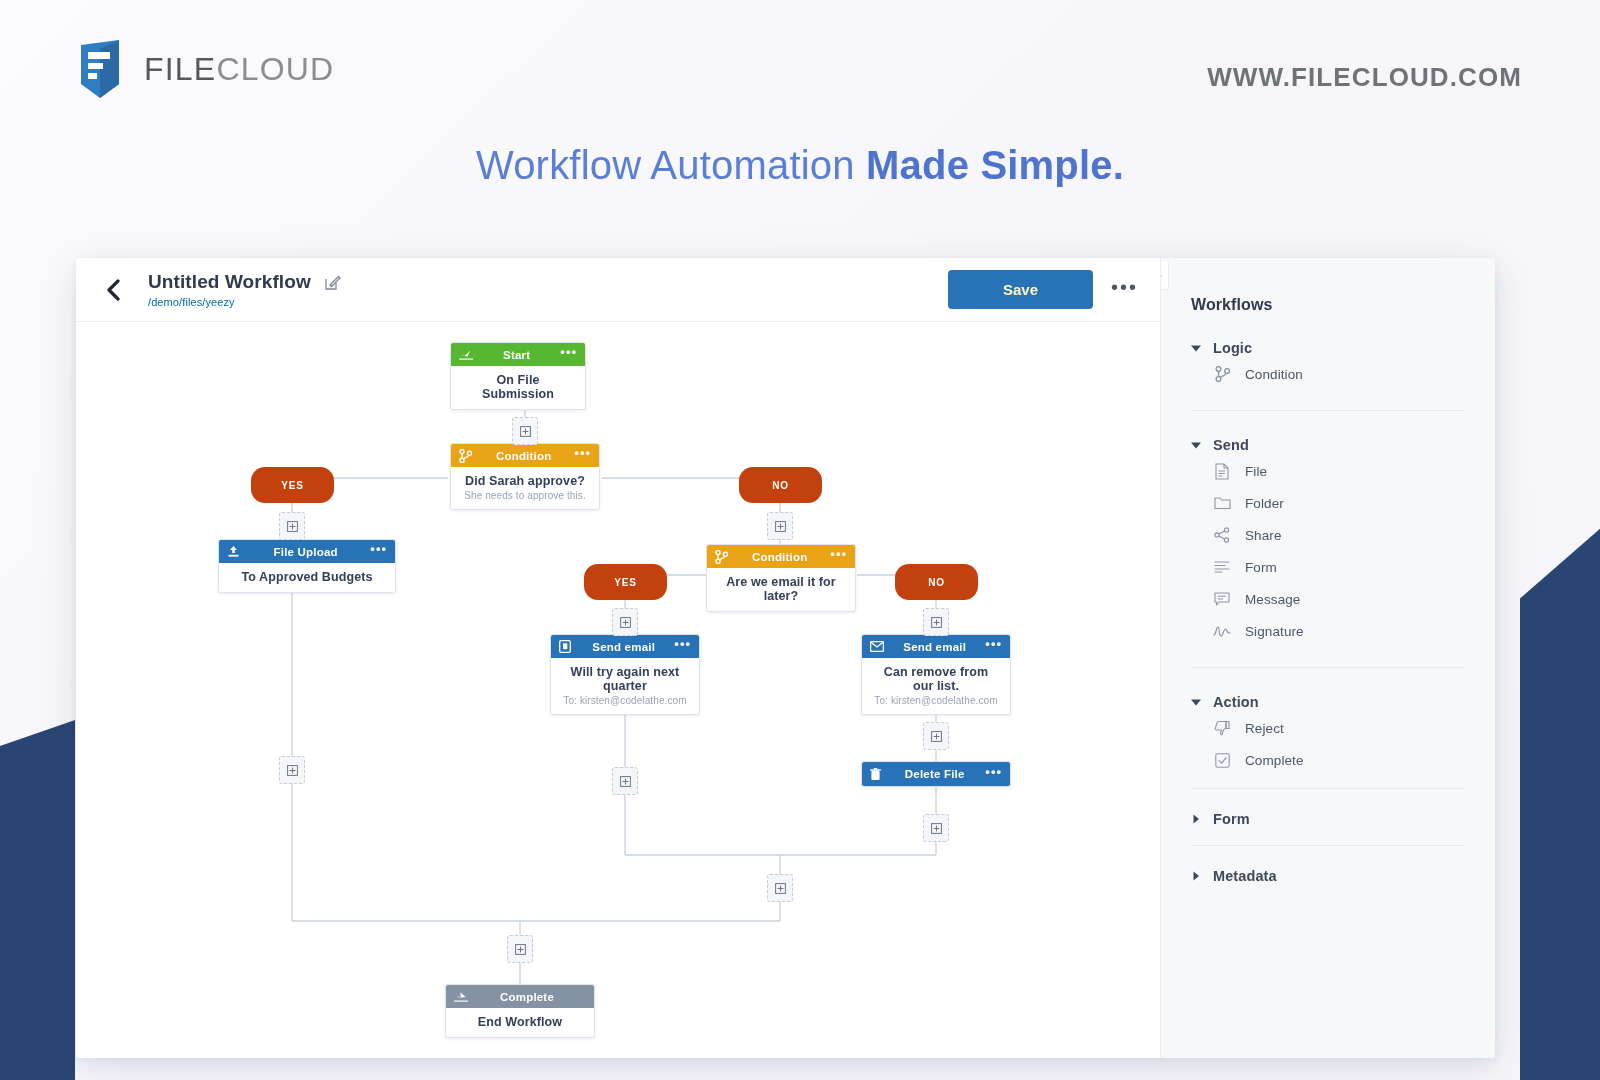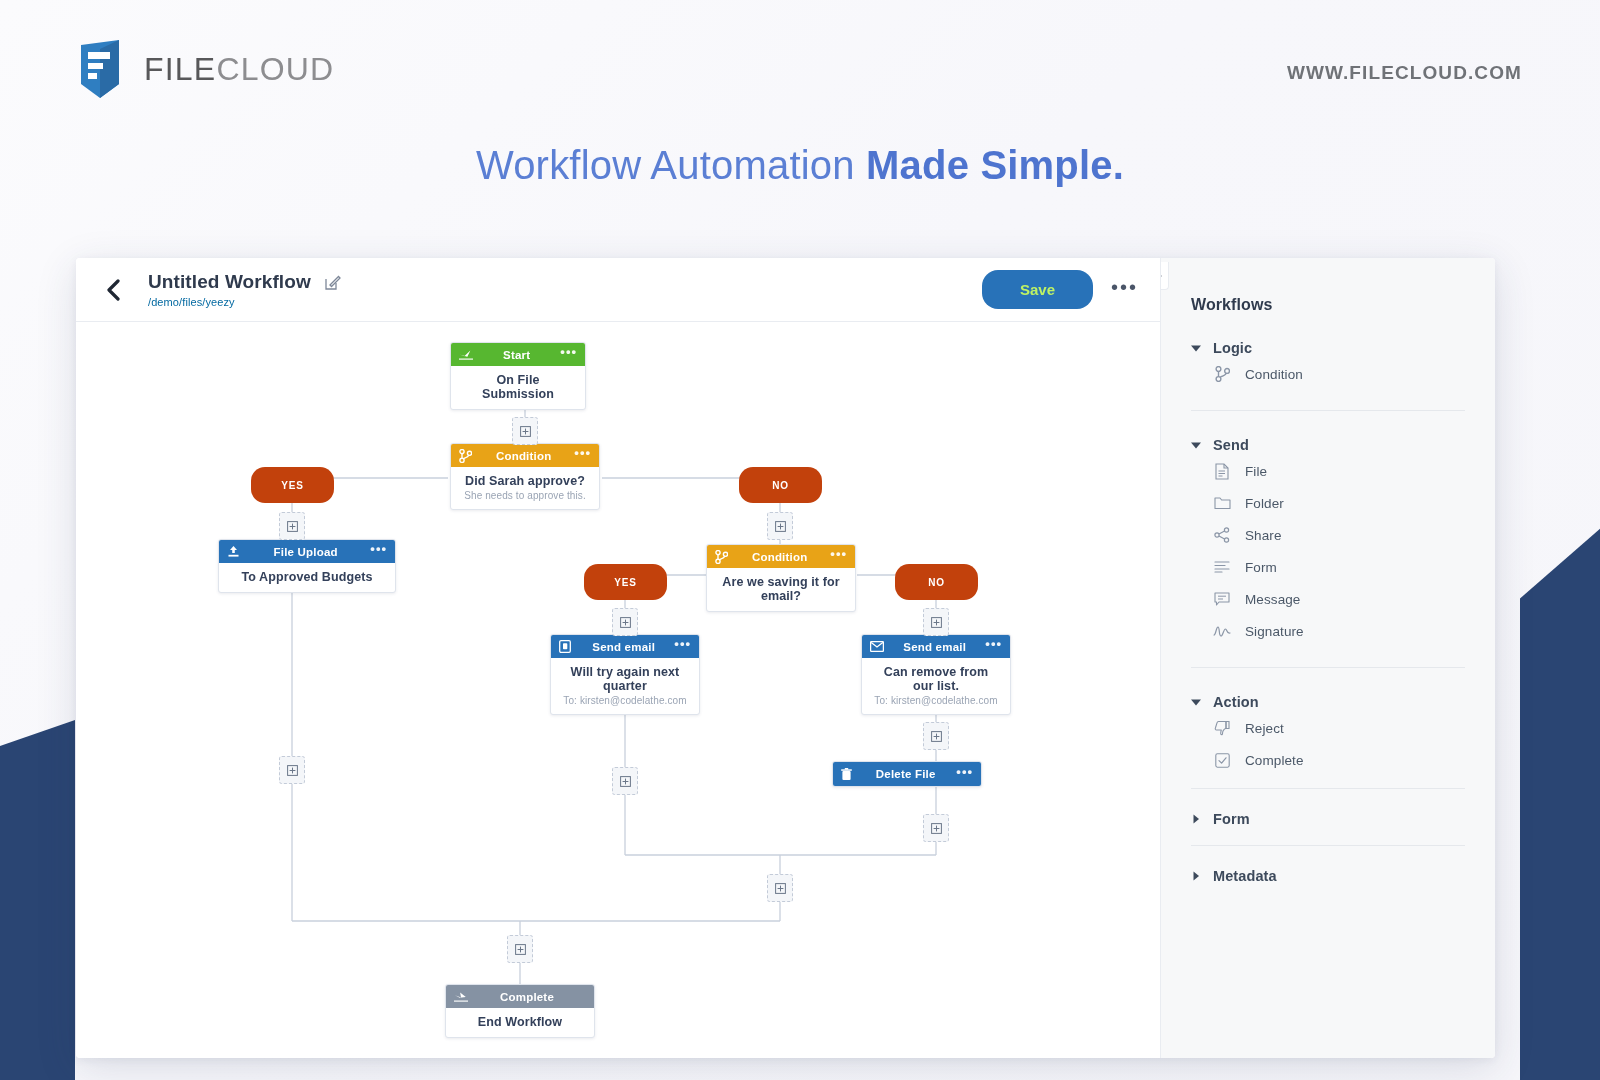--- a/index.html
+++ b/index.html
@@ -27,21 +27,21 @@
   }
 
   
   #brand { position: absolute; left: 78px; top: 40px; display: flex; align-items: center; gap: 16px; }
   #brand .logo-mark { width: 50px; height: 58px; display: block; }
   #brand .wordmark { font-size: 32px; letter-spacing: 1.2px; font-weight: 400; }
   .wm-file { color: #58585a; }
   .wm-cloud { color: #8d8d90; }
   #site-url {
     position: absolute; right: 78px; top: 62px;
-    font-size: 19px; letter-spacing: 1.1px; color: #6f7277; font-weight: 600;
+    font-size: 26px; letter-spacing: 1.1px; color: #6f7277; font-weight: 600;
   }
   #headline {
     position: absolute; left: 0; right: 0; top: 143px; text-align: center;
     font-size: 40px; color: #5b7fd4; letter-spacing: .2px;
   }
   #headline .bold { font-weight: 700; color: #4e74cf; }
 
   
   #app {
     position: absolute; left: 76px; top: 258px; width: 1419px; height: 800px;
@@ -57,22 +57,22 @@
     position: relative; height: 64px; border-bottom: 1px solid #e9ecf1;
     display: flex; align-items: center; padding: 0 22px; background:#fff;
   }
   #back-btn { width: 30px; height: 30px; display:flex; align-items:center; justify-content:center; cursor:pointer; }
   #title-block { margin-left: 20px; display:flex; flex-direction:column; justify-content:center; }
   #title-row { display:flex; align-items:center; gap: 13px; }
   #wf-title { font-size: 19px; font-weight: 700; color: #2f3a4d; letter-spacing:.1px; }
   #wf-path { font-size: 11px; color: #0369a1; margin-top: 3px; letter-spacing:.1px; }
   #topbar-right { margin-left:auto; display:flex; align-items:center; gap: 18px; }
   #save-btn {
-    background: #2872b8; color: #bef264; border: none; border-radius: 16px;
-    padding: 11px 38px; font-size: 15px; font-weight: 600; cursor: pointer;
+    background: #2872b8; color: #fef9c3; border: none; border-radius: 4px;
+    padding: 11px 55px; font-size: 15px; font-weight: 600; cursor: pointer;
     font-family: "Liberation Sans", sans-serif;
   }
   #more-menu { letter-spacing:2px; color:#4a5568; font-size:20px; cursor:pointer; line-height:10px; padding-bottom:6px; }
 
   
   #flow { position:absolute; left:0; top:64px; width:1084px; height:736px; overflow:hidden; }
   #flow svg.lines { position:absolute; left:0; top:0; width:1084px; height:736px; }
 
   .node {
     position: absolute; background:#fff; border-radius: 3px;
@@ -286,21 +286,21 @@
                   <circle cx="3" cy="2.6" r="2.1" fill="none" stroke="#fff" stroke-width="1.4"></circle>
                   <circle cx="3" cy="11.4" r="2.1" fill="none" stroke="#fff" stroke-width="1.4"></circle>
                   <circle cx="10.5" cy="4.3" r="2.1" fill="none" stroke="#fff" stroke-width="1.4"></circle>
                   <path d="M3 4.8 V9.2 M4.6 9.6 C7.5 8.6 9.2 7.5 9.8 6.3" stroke="#fff" stroke-width="1.4" fill="none"></path>
                 </svg>
             </span>
             <span class="hd-label">Condition</span>
             <span class="hd-dots">•••</span>
           </div>
           <div class="bd">
-            <div class="l1">Are we saving it for email?</div>
+            <div class="l1">Are we email it for later?</div>
           </div>
         </div>
 
         <div class="node" style="left:474px; top:312px; width:150px;">
           <div class="hd hd-blue">
             <span class="hd-icon">
               <svg width="12" height="13" viewBox="0 0 12 13">
                   <rect x="0.7" y="0.7" width="10.6" height="11.6" rx="1.3" fill="none" stroke="#fff" stroke-width="1.3"></rect>
                   <rect x="4" y="3.2" width="4.3" height="6" rx="0.8" fill="#fff"></rect>
                 </svg>
@@ -324,21 +324,21 @@
             </span>
             <span class="hd-label">Send email</span>
             <span class="hd-dots">•••</span>
           </div>
           <div class="bd">
             <div class="l1">Can remove from our list.</div>
             <div class="l2">To: kirsten@codelathe.com</div>
           </div>
         </div>
 
-        <div class="node no-body" style="left:756px; top:439px; width:150px;">
+        <div class="node no-body" style="left:785px; top:439px; width:150px;">
           <div class="hd hd-blue">
             <span class="hd-icon">
               <svg width="11" height="13" viewBox="0 0 11 13">
                   <rect x="1.4" y="3" width="8.2" height="9" rx="1.1" fill="#fff"></rect>
                   <rect x="0.2" y="1.3" width="10.6" height="1.5" fill="#fff"></rect>
                   <rect x="3.8" y="0" width="3.4" height="1.6" fill="#fff"></rect>
                 </svg>
             </span>
             <span class="hd-label">Delete File</span>
             <span class="hd-dots">•••</span>

